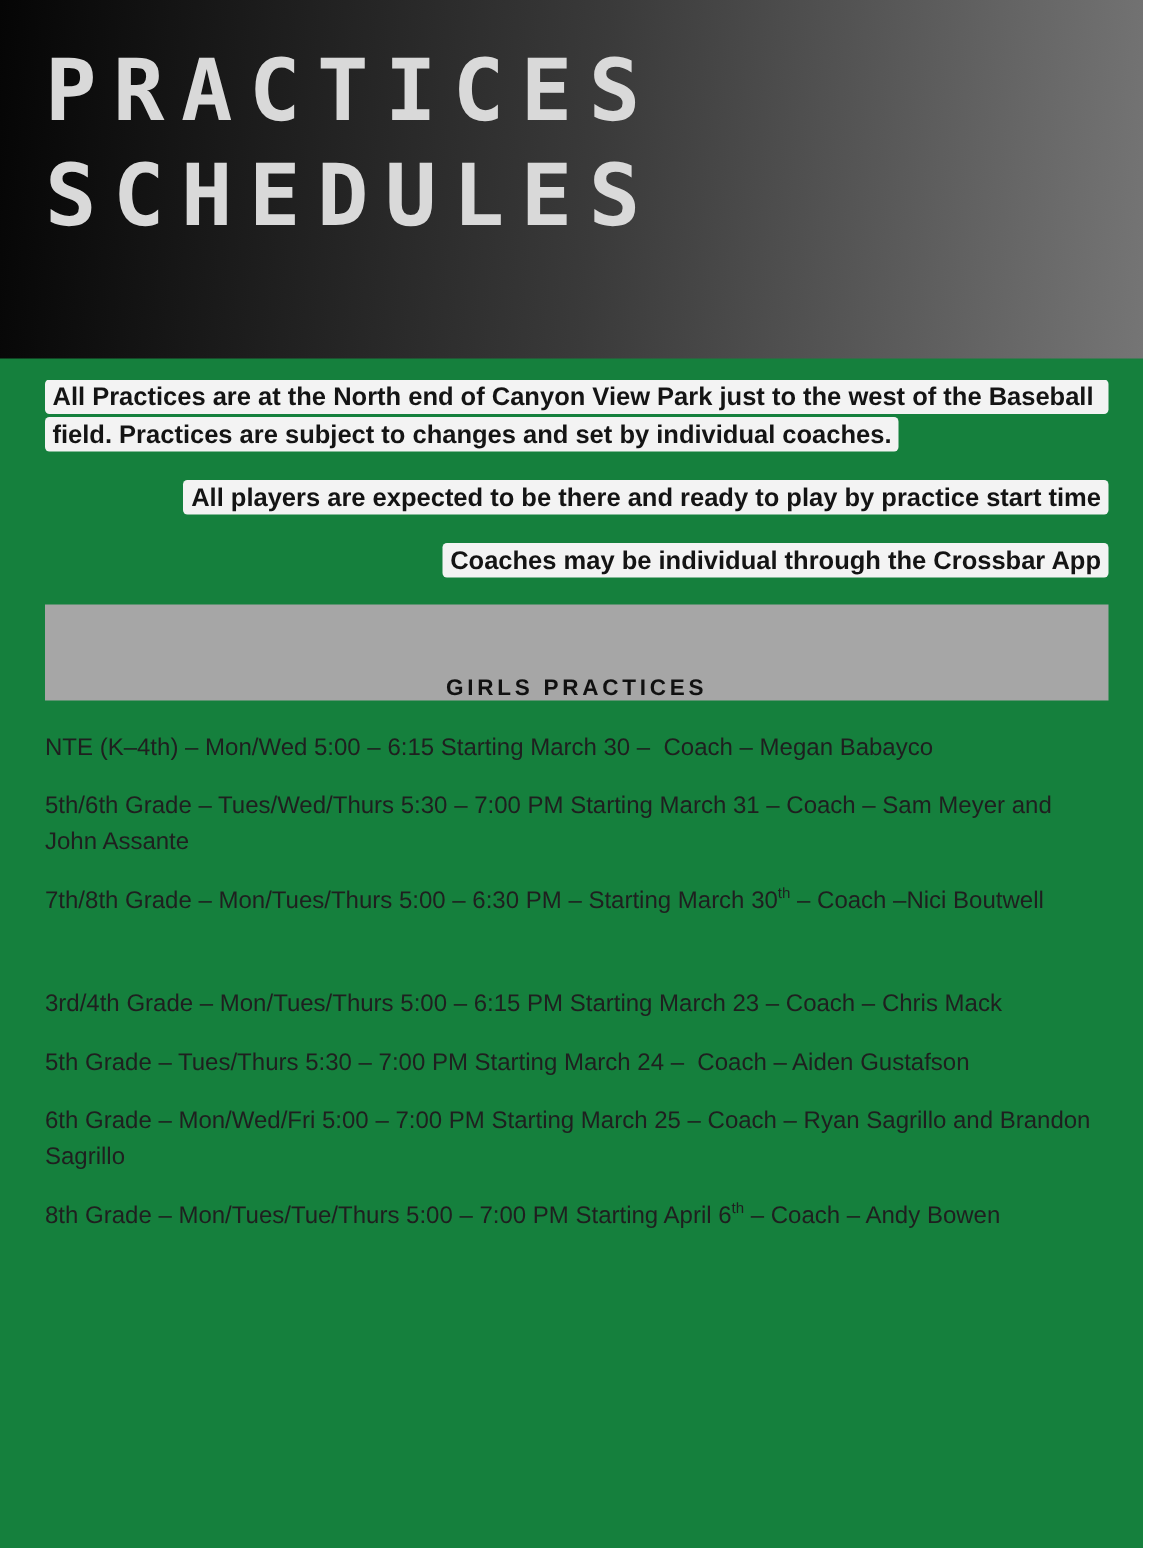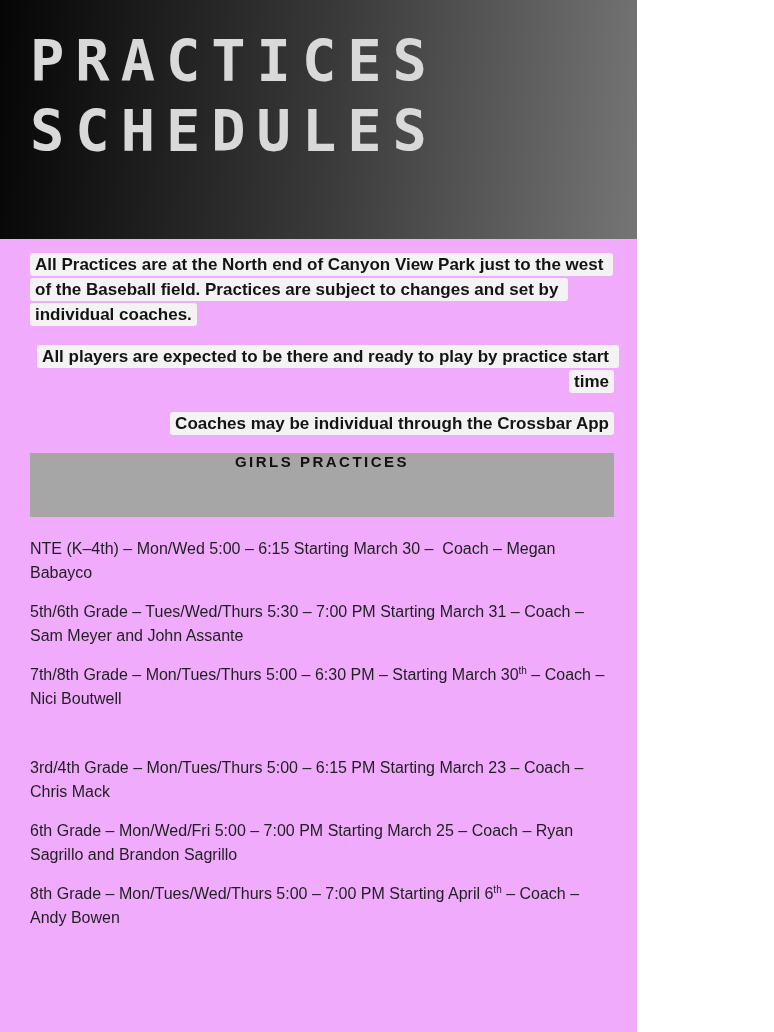--- a/index.html
+++ b/index.html
@@ -1,18 +1,18 @@
 <!DOCTYPE html>
 <html style="--grad-start: #050505; --grad-end: #757575; --title-color: #d9d9d9; --banner-bg: #a6a6a6; --highlight-bg: #f3f3f3; --body-text: #1f1f1f;"><head>
 <meta charset="utf-8">
 <style>
   * { box-sizing: border-box; }
   html, body { margin: 0; padding: 0; background: #fff; }
   .page {
-    width: 637px; height: 1032px; overflow: hidden; background: #f0abfc;
+    width: 762px; height: 1032px; overflow: hidden; background: #15803d;
     font-family: "Liberation Sans", sans-serif;
   }
   .hero {
     height: 239px; padding: 26px 30px 0;
     background: linear-gradient(95deg, var(--grad-start, #050505) 0%, #3a3a3a 52%, var(--grad-end, #757575) 100%);
   }
   .title {
     margin: 0; white-space: pre-line;
     font-family: "DejaVu Sans Mono", monospace; font-weight: bold;
     font-size: 57px; line-height: 70px; letter-spacing: 11px;
@@ -28,21 +28,21 @@
     font-weight: bold; font-size: 17px; line-height: 25px;
     color: #141414; margin: 0 0 17px; white-space: pre-wrap;
   }
   .intro.centered { text-align: right; }
   .hl {
     background: var(--highlight-bg, #f3f3f3); border-radius: 3px; padding: 2px 5px;
     -webkit-box-decoration-break: clone; box-decoration-break: clone; margin-top: 28px;
   }
   .banner {
     height: 64px; background: var(--banner-bg, #a6a6a6);
-    display: flex; align-items: flex-start; justify-content: center; margin-top: 14px;
+    display: flex; align-items: flex-end; justify-content: center; margin-top: 14px;
   }
   .banner-label {
     font-weight: bold; font-size: 15px; letter-spacing: 2.5px; color: #111;
   }
   .items { margin-top: 20px; }
   .item {
     font-size: 16px; line-height: 24px; color: var(--body-text, #1f1f1f);
     margin: 0 0 15px; white-space: pre-wrap;
   }
   .item sup { font-size: 10px; line-height: 0; }
@@ -71,19 +71,20 @@
       <div class="items">
           <p class="item"><span>NTE (K–4th) – Mon/Wed 5:00 – 6:15 Starting March 30 –  Coach – Megan Babayco</span></p>
           <p class="item"><span>5th/6th Grade – Tues/Wed/Thurs 5:30 – 7:00 PM Starting March 31 – Coach – Sam Meyer and John Assante</span></p>
           <p class="item"><span>7th/8th Grade – Mon/Tues/Thurs 5:00 – 6:30 PM – Starting March 30</span><sup>th</sup><span> – Coach –Nici Boutwell</span></p>
         </div>
     </section>
 
     <section class="section-boys">
       <div class="items">
           <p class="item"><span>3rd/4th Grade – Mon/Tues/Thurs 5:00 – 6:15 PM Starting March 23 – Coach – Chris Mack</span></p>
+          <p class="item"><span>5th Grade – Tues/Thurs 5:30 – 7:00 PM Starting March 24 –  Coach – Aiden Gustafson</span></p>
           <p class="item"><span>6th Grade – Mon/Wed/Fri 5:00 – 7:00 PM Starting March 25 – Coach – Ryan Sagrillo and Brandon Sagrillo</span></p>
-          <p class="item"><span>8th Grade – Mon/Tues/Wed/Thurs 5:00 – 7:00 PM Starting April 6</span><sup>th</sup><span> – Coach – Andy Bowen</span></p>
+          <p class="item"><span>8th Grade – Mon/Tues/Tue/Thurs 5:00 – 7:00 PM Starting April 6</span><sup>th</sup><span> – Coach – Andy Bowen</span></p>
         </div>
     </section>
 
   </main>
 </div>
 
 </body></html>

